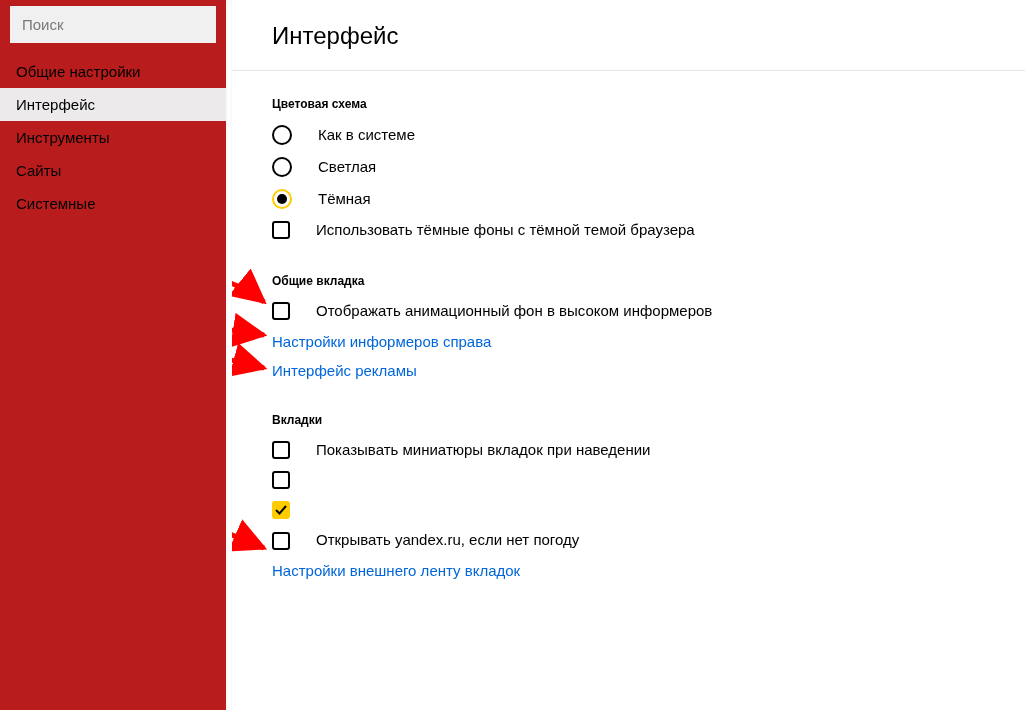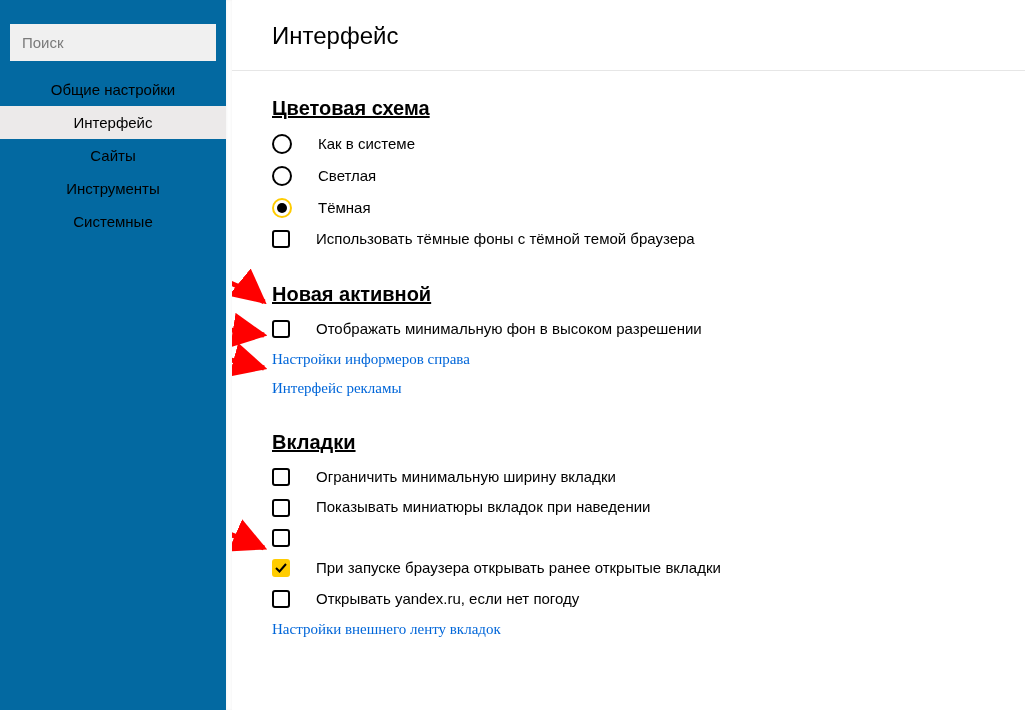--- a/index.html
+++ b/index.html
@@ -13,37 +13,36 @@
     overflow: hidden;
   }
   .app {
     display: flex;
     width: 100%;
     height: 100%;
   }
   .sidebar {
     width: 226px;
     flex: 0 0 226px;
-    background: #0369a1;
-    padding-top: 18px;
+    background: #b91c1c;
+    padding-top: 0;
   }
   .search-box {
     margin: 6px 10px 12px 10px;
     background: #f0f0f0;
     padding: 10px 12px;
     color: #7a7a7a;
     font-size: 15px;
   }
   .nav { list-style: none; }
   .nav-item {
     padding: 8px 16px;
     font-size: 15px;
     cursor: pointer;
     color: #000;
-    text-align: center;
   }
   .nav-item.active {
     background: #eceaea;
   }
   .divider {
     width: 6px;
     flex: 0 0 6px;
     background: #fff;
     box-shadow: inset 2px 0 4px -2px rgba(0,0,0,0.06), inset -2px 0 4px -2px rgba(0,0,0,0.06);
   }
@@ -59,40 +58,38 @@
     margin-bottom: 20px;
   }
   .hr {
     height: 1px;
     background: #e6e6e6;
     margin: 0 0 26px -40px;
     width: calc(100% + 70px);
   }
   .section { margin-bottom: 34px; }
   .section h2 {
-    font-size: 20px;
+    font-size: 12px;
     font-weight: 700;
     margin-bottom: 14px;
-    text-decoration: underline;
   }
   .opt-row {
     display: flex;
     align-items: center;
     gap: 26px;
     margin-bottom: 12px;
     font-size: 15px;
   }
   .opt-row .label { line-height: 1.25; }
   .sub-row { }
   .link-row {
     color: #0066d9;
     font-size: 15px;
     margin-bottom: 12px;
     cursor: pointer;
-    font-family: Liberation Serif, serif;
   }
 
   
   .radio {
     width: 20px; height: 20px;
     border: 2px solid #000;
     border-radius: 50%;
     display: inline-flex;
     align-items: center;
     justify-content: center;
@@ -137,22 +134,22 @@
 </head>
 <body>
 
 <div class="app">
 
   <aside class="sidebar">
     <div class="search-box">Поиск</div>
     <ul class="nav">
       <li class="nav-item">Общие настройки</li>
       <li class="nav-item active">Интерфейс</li>
+      <li class="nav-item">Инструменты</li>
       <li class="nav-item">Сайты</li>
-      <li class="nav-item">Инструменты</li>
       <li class="nav-item">Системные</li>
     </ul>
   </aside>
 
   <div class="divider"></div>
 
   <main class="main">
 
     <h1 class="page-title">Интерфейс</h1>
     <div class="hr"></div>
@@ -175,60 +172,53 @@
 
       <div class="opt-row sub-row">
         <span class="checkbox">
           
         </span>
         <span class="label">Использовать тёмные фоны с тёмной темой браузера</span>
       </div>
     </section>
 
     <section class="section">
-      <h2>Новая активной</h2>
-
-      <div class="opt-row">
-        <span class="checkbox">
-          
-        </span>
-        <span class="label">Отображать минимальную фон в высоком разрешении</span>
+      <h2>Общие вкладка</h2>
+
+      <div class="opt-row">
+        <span class="checkbox">
+          
+        </span>
+        <span class="label">Отображать анимационный фон в высоком информеров</span>
       </div>
 
       <div class="link-row">Настройки информеров справа</div>
       <div class="link-row">Интерфейс рекламы</div>
     </section>
 
     <section class="section">
       <h2>Вкладки</h2>
 
-      <div class="opt-row">
-        <span class="checkbox">
-          
-        </span>
-        <span class="label">Ограничить минимальную ширину вкладки</span>
-      </div>
       <div class="opt-row">
         <span class="checkbox">
           
         </span>
         <span class="label">Показывать миниатюры вкладок при наведении</span>
       </div>
       <div class="opt-row">
         <span class="checkbox">
           
         </span>
       </div>
       <div class="opt-row">
         <span class="checkbox checked">
           <svg viewBox="0 0 12 12">
               <path d="M1 6 L4.5 9.5 L11 2" stroke="#000" stroke-width="2" fill="none"></path>
             </svg>
         </span>
-        <span class="label">При запуске браузера открывать ранее открытые вкладки</span>
       </div>
       <div class="opt-row sub-row">
         <span class="checkbox">
           
         </span>
         <span class="label">Открывать yandex.ru, если нет погоду</span>
       </div>
 
       <div class="link-row">Настройки внешнего ленту вкладок</div>
     </section>

